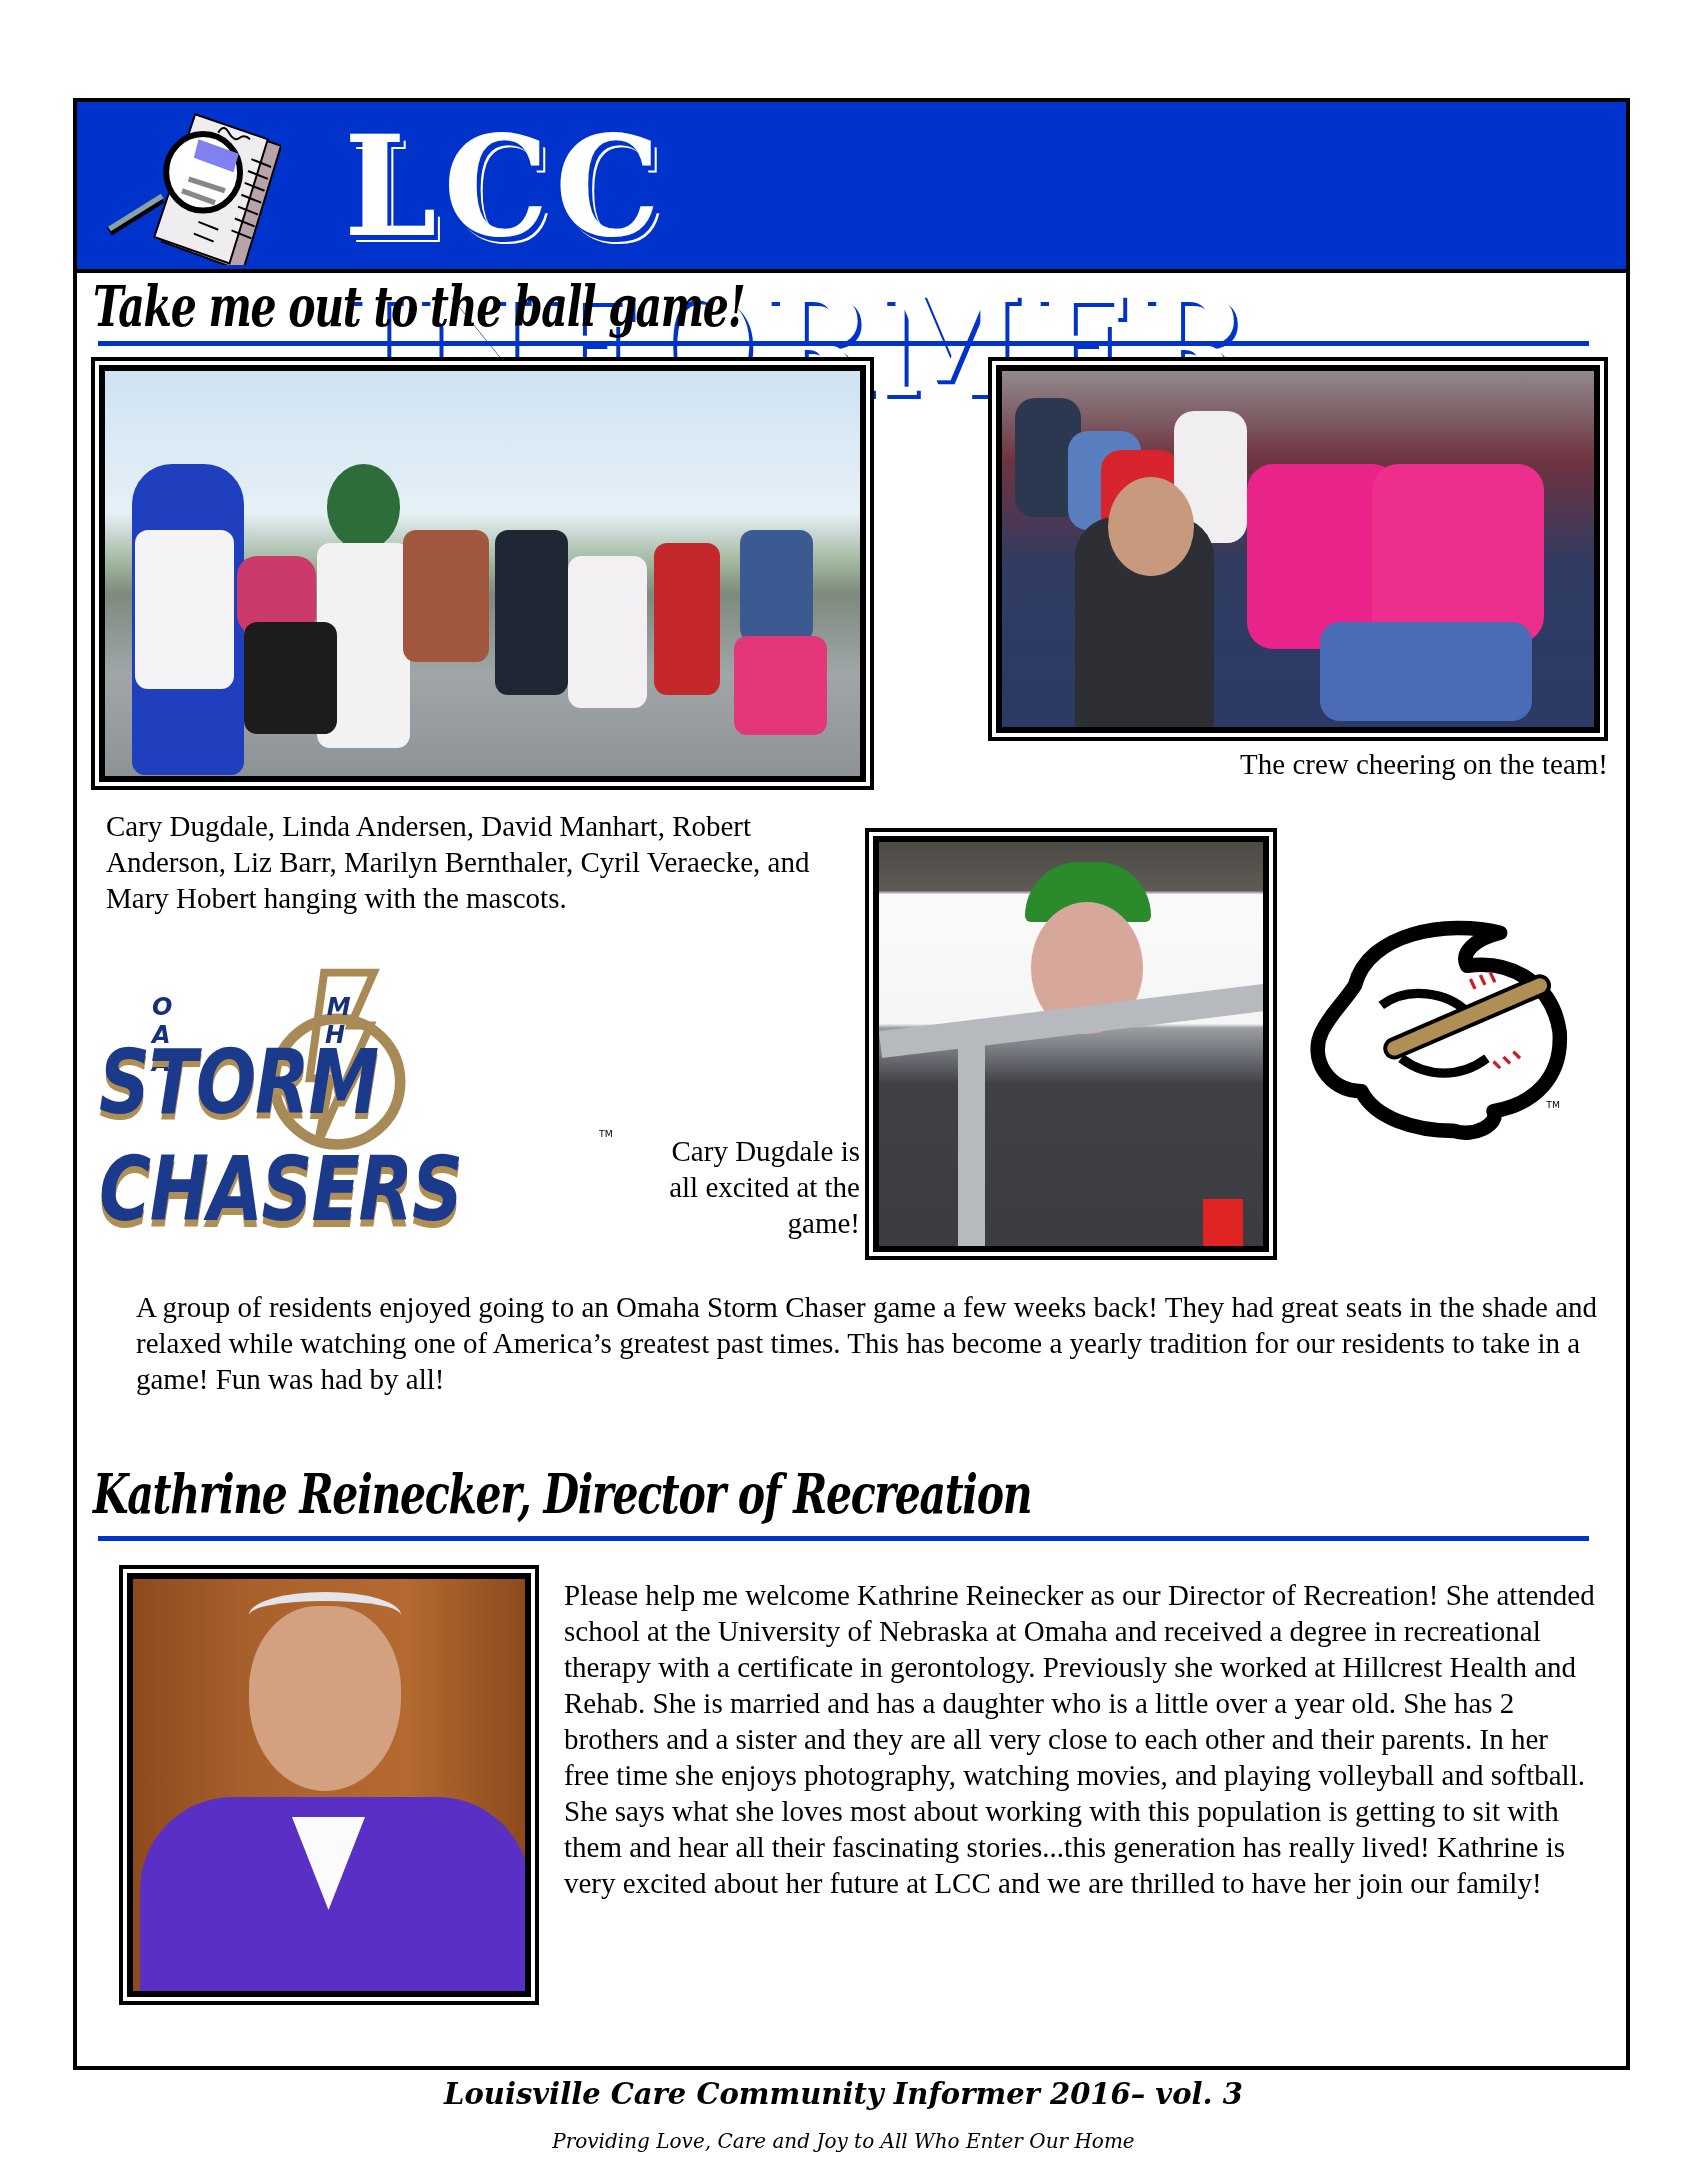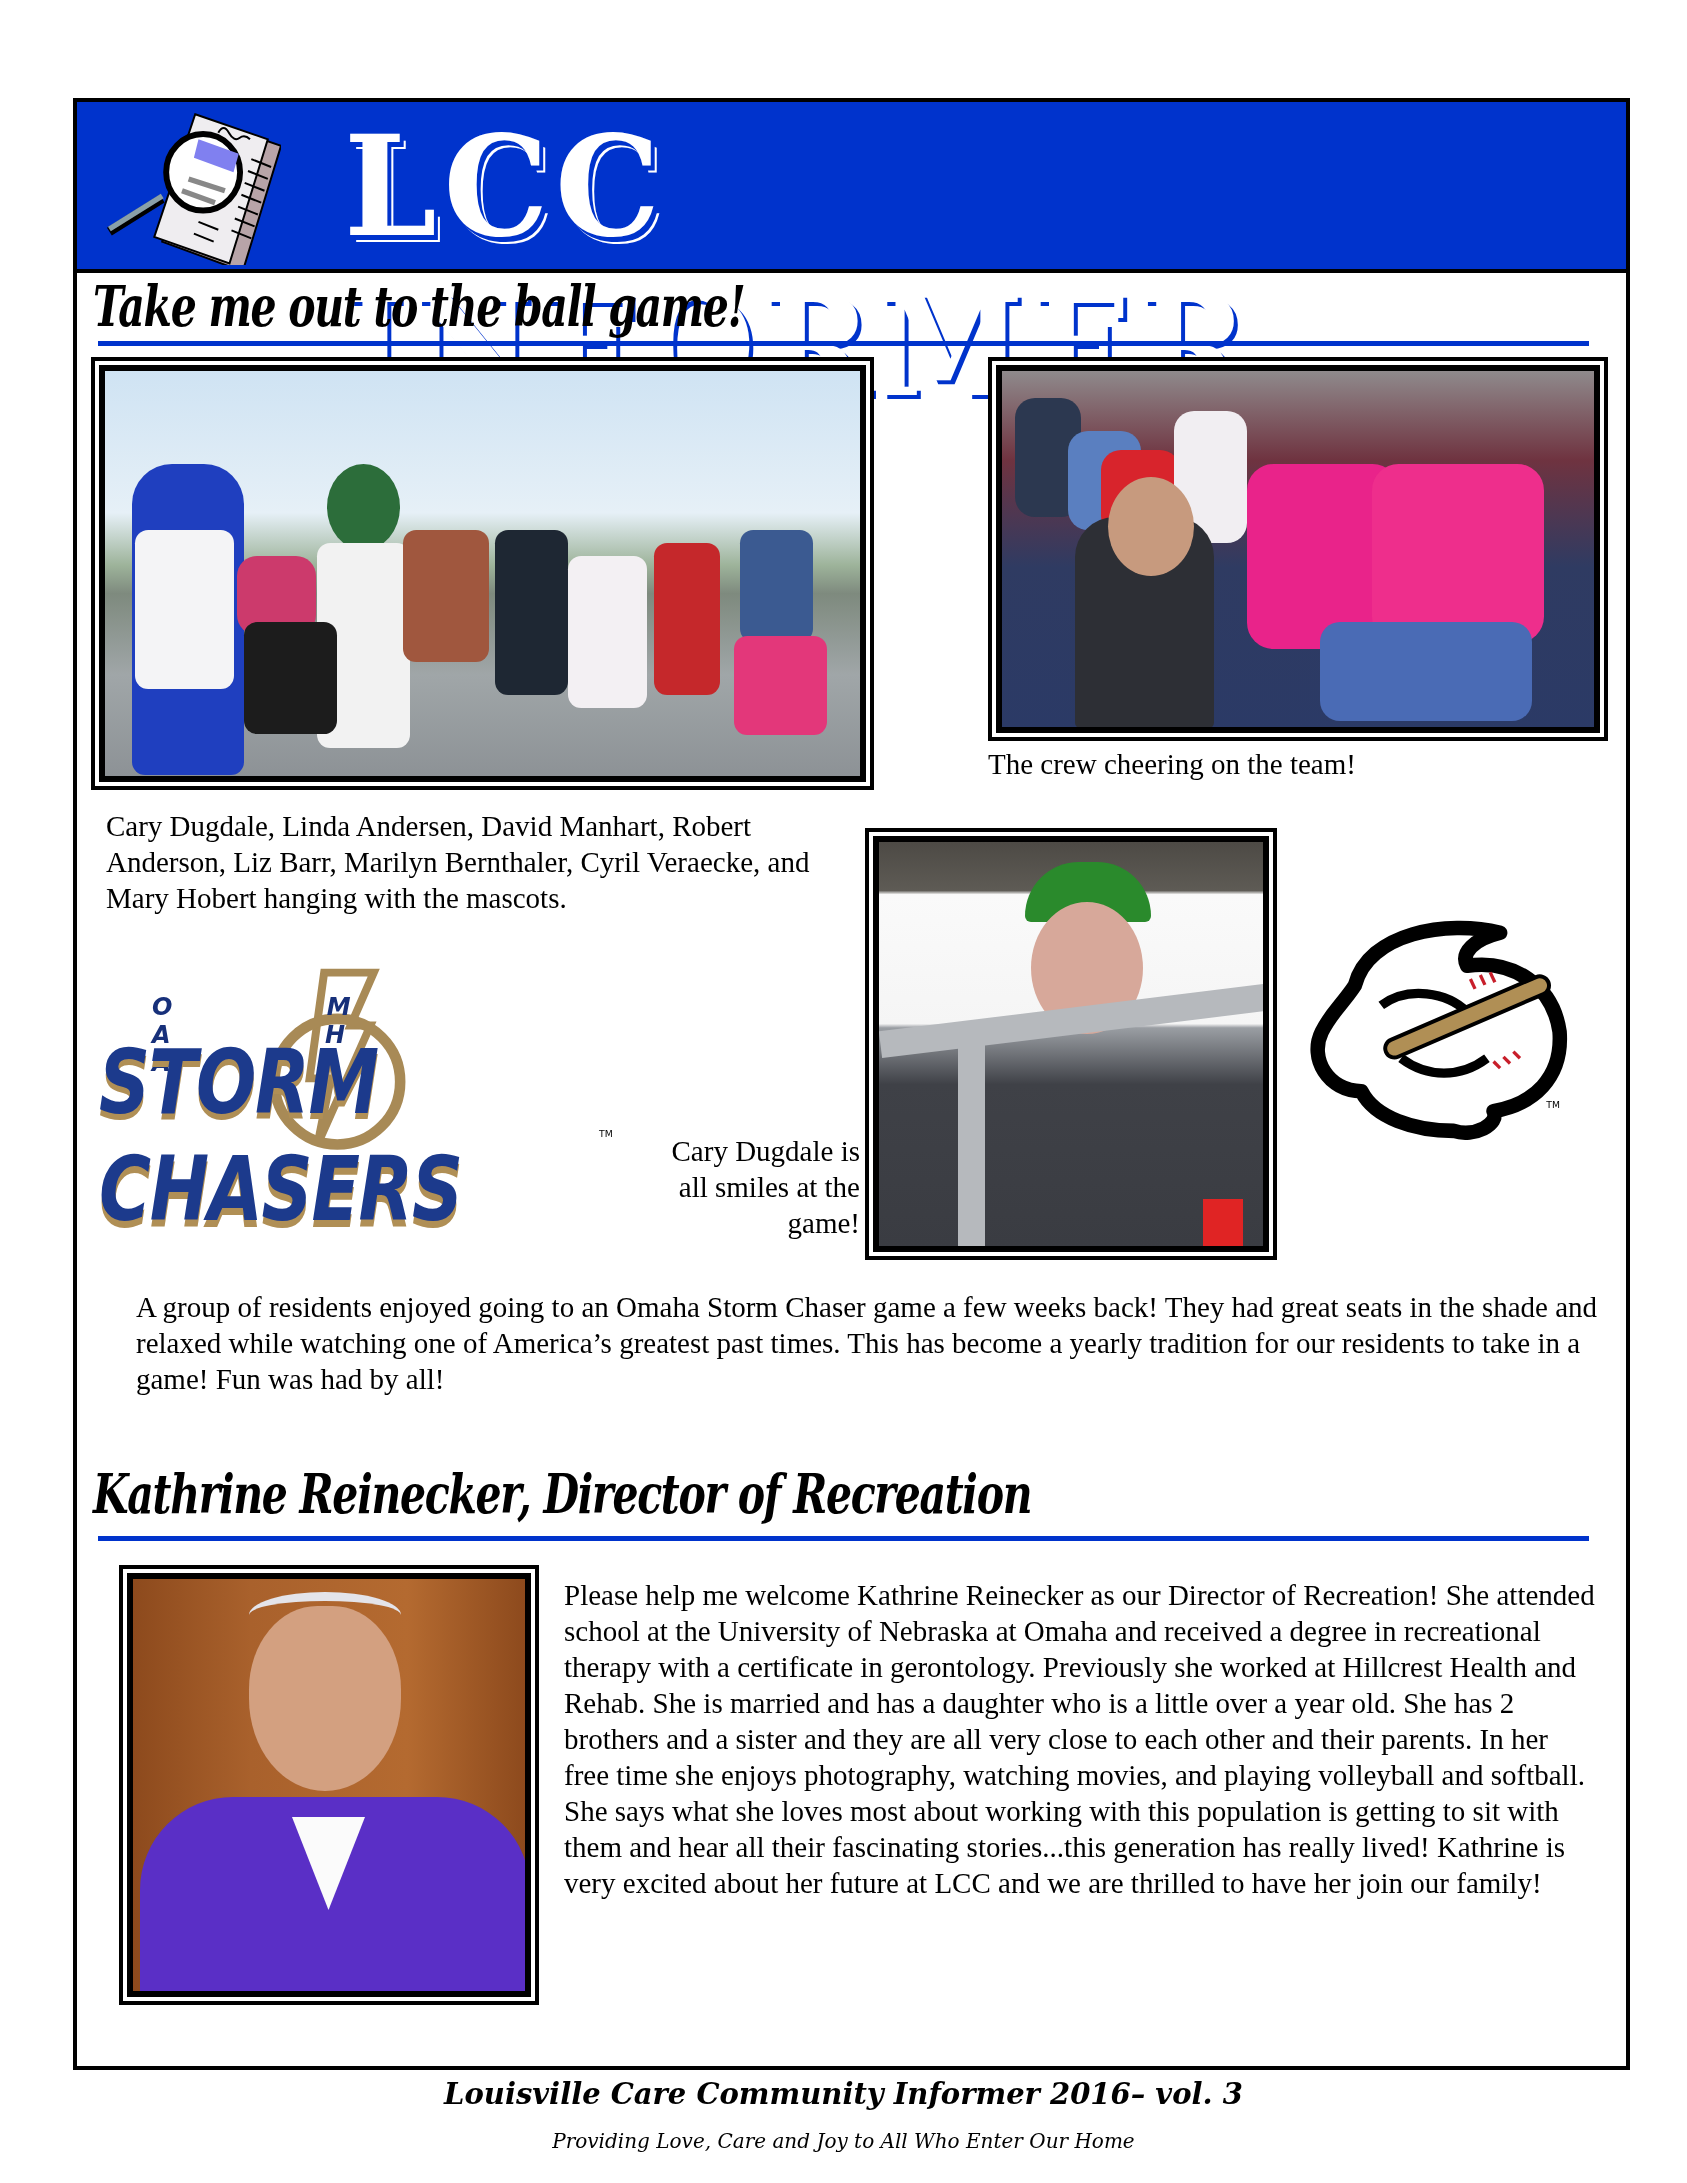--- a/index.html
+++ b/index.html
@@ -80,33 +80,33 @@
     <div class="abs" style="left:66px; top:60px; width:73px; height:99px; background:#5a7fc0; border-radius:20px;"></div>
     <div class="abs" style="left:99px; top:79px; width:79px; height:86px; background:#d8242c; border-radius:20px;"></div>
     <div class="abs" style="left:172px; top:40px; width:73px; height:132px; background:#f1eef2; border-radius:20px;"></div>
     <div class="abs" style="left:245px; top:93px; width:152px; height:185px; background:#e9238a; border-radius:26.5px;"></div>
     <div class="abs" style="left:370px; top:93px; width:172px; height:179px; background:#ee2e8c; border-radius:26.5px;"></div>
     <div class="abs" style="left:318px; top:251px; width:212px; height:99px; background:#4a6bb5; border-radius:20px;"></div>
     <div class="abs" style="left:73px; top:146px; width:139px; height:212px; background:#2d2f35; border-radius:40px 40px 6.6px 6.6px;"></div>
     <div class="abs" style="left:106px; top:106px; width:86px; height:99px; background:#c79a7e; border-radius:50%;"></div>
   </div>
 </div>
-<div class="abs caption" style="left:988px; top:746px; width:620px; text-align:left;">The crew cheering on the team!</div>
+<div class="abs caption" style="left:988px; top:746px; width:620px; text-align:right;">The crew cheering on the team!</div>
 
 <div class="abs" style="left:99px; top:966px; width:523px; height:238px;">
   <svg width="523" height="238" viewBox="0 0 790 360">
     <path d="M340,10 L415,10 L380,90 L410,90 L330,270 L350,170 L318,170 Z" fill="none" stroke="#a88a56" stroke-width="12"></path>
     <circle cx="360" cy="175" r="95" fill="none" stroke="#a88a56" stroke-width="16"></circle>
   </svg>
   <div class="abs" style="left:53px; top:26.5px; width:410px; font-family:'DejaVu Sans',sans-serif; font-style:italic; font-weight:bold; font-size:24px; letter-spacing:73px; color:#17307a;">O M A H A</div>
   <div class="abs" style="left:0px; top:63px; width:516px; font-family:'DejaVu Sans',sans-serif; font-style:italic; font-weight:bold; font-size:71px; line-height:86px; color:#1c3a8c; letter-spacing:-1.3px; text-shadow:0 5.3px 0 #b08f55; transform:scaleY(1.25); transform-origin:left top;">STORM CHASERS</div>
   <div class="abs" style="left:500px; top:162px; font-family:'DejaVu Sans',sans-serif; font-size:9.3px;">TM</div>
 </div>
 
-<div class="abs caption" style="left:648px; top:1133px; width:212px; text-align:right;">Cary Dugdale is all smiles at the game!</div>
+<div class="abs caption" style="left:648px; top:1133px; width:212px; text-align:right;">Cary Dugdale is all excited at the game!</div>
 
 <div class="abs photo-frame" style="left:865px; top:828px; width:412px; height:432px;">
   <div class="photo-inner" style="background:linear-gradient(180deg,#4d4a45 0%,#5e5b55 12%,#fafafa 13%,#f5f5f5 45%,#9a9ea3 46%,#3f4147 60%,#3a3c42 100%);">
     <div class="abs" style="left:146px; top:20px; width:126px; height:60px; background:#2a8a2c; border-radius:60px 60px 6.6px 6.6px;"></div>
     <div class="abs" style="left:152px; top:60px; width:112px; height:132px; background:#d7a89a; border-radius:50%;"></div>
     <div class="abs" style="left:0px; top:165px; width:397px; height:26.5px; background:#b6b9bd; transform:rotate(-7deg);"></div>
     <div class="abs" style="left:79px; top:192px; width:26.5px; height:225px; background:#b6b9bd;"></div>
     <div class="abs" style="left:324px; top:357px; width:40px; height:53px; background:#e02424;"></div>
   </div>
 </div>

